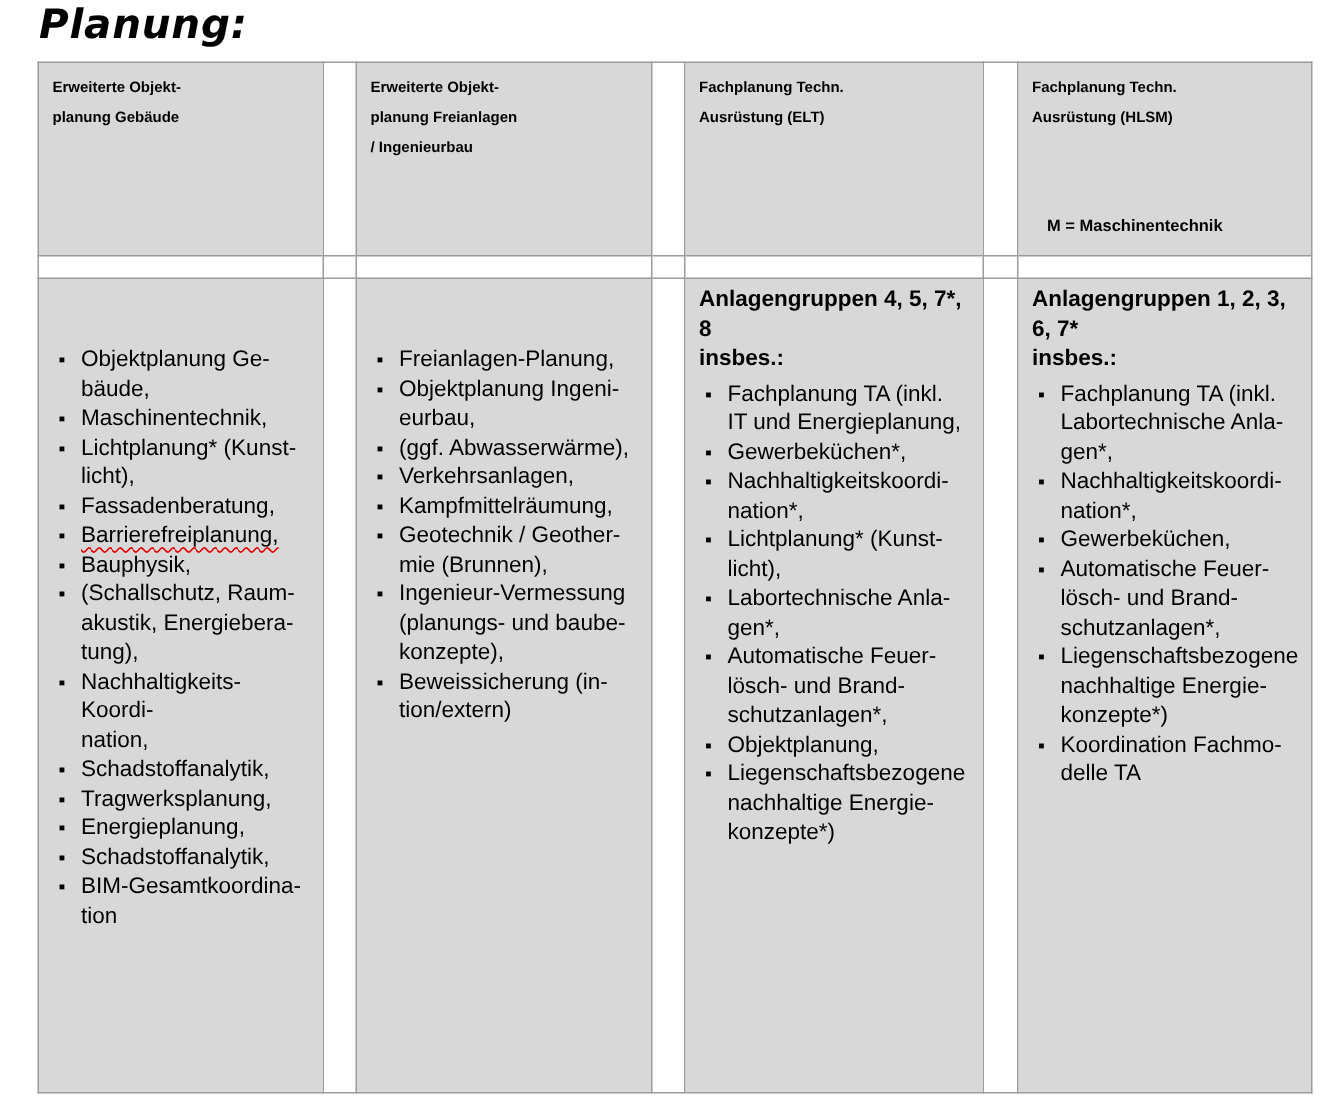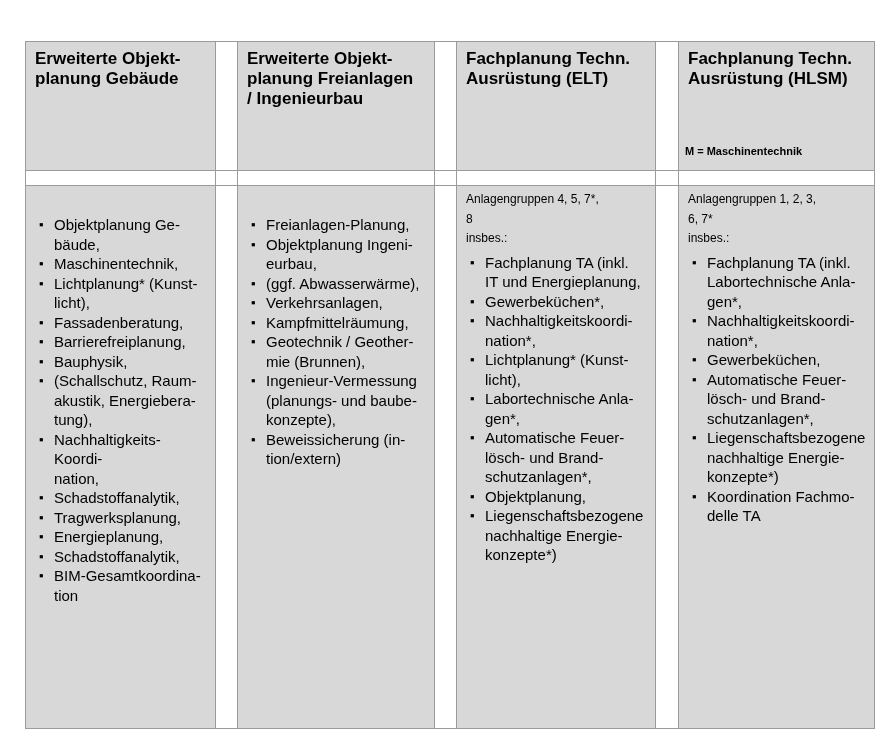--- a/index.html
+++ b/index.html
@@ -41,75 +41,78 @@
   td.cell { background: #d8d8d8; }
   td.gap  { background: #ffffff; }
   tr.header-row { height: 129px; }
   tr.separator-row { height: 15px; }
   tr.separator-row td { height: 15px; }
   tr.body-row { height: 543px; }
 
   .header-inner {
     padding: 7px 8px 0 9px;
     font-weight: bold;
-    font-size: 17px;
+    font-size: 10px;
     line-height: 20px;
     white-space: pre-line;
   }
   td.cell { position: relative; }
   .header-note {
     position: absolute;
-    left: 6px;
+    left: 19px;
     bottom: 13px;
     font-weight: bold;
     font-size: 11px;
     line-height: 12px;
     white-space: pre-line;
   }
   .body-inner { padding: 4px 6px 0 9px; }
   .intro {
-    font-size: 12px;
+    font-size: 15px;
     line-height: 19.5px;
     white-space: pre-line;
     margin: 0 0 4px 0;
+    font-weight: bold;
   }
   ul.bullet-list {
     list-style: none;
     margin: 0;
     padding: 0;
   }
-  ul.bullet-list.pushed-down { margin-top: 25px; }
+  ul.bullet-list.pushed-down { margin-top: 40px; }
   ul.bullet-list li {
     position: relative;
     padding-left: 19px;
     font-size: 15px;
     line-height: 19.5px;
     white-space: pre-line;
   }
   ul.bullet-list li::before {
     content: "▪";
     position: absolute;
     left: 4px;
     top: 0;
     font-size: 13px;
     line-height: 19.5px;
     color: #000000;
   }
   .misspelled {
+    text-decoration: underline;
     text-decoration-style: wavy;
     text-decoration-color: #e00000;
     text-decoration-thickness: 1px;
     text-underline-offset: 3px;
   }
 </style>
 </head>
 <body>
 
 <div class="page">
 
+  <div class="doc-title">Planung:</div>
 
   <table class="planning-table">
     <colgroup>
       <col style="width:190px">
         <col style="width:22px">
         <col style="width:197px">
         <col style="width:22px">
         <col style="width:199px">
         <col style="width:23px">
         <col style="width:196px">

